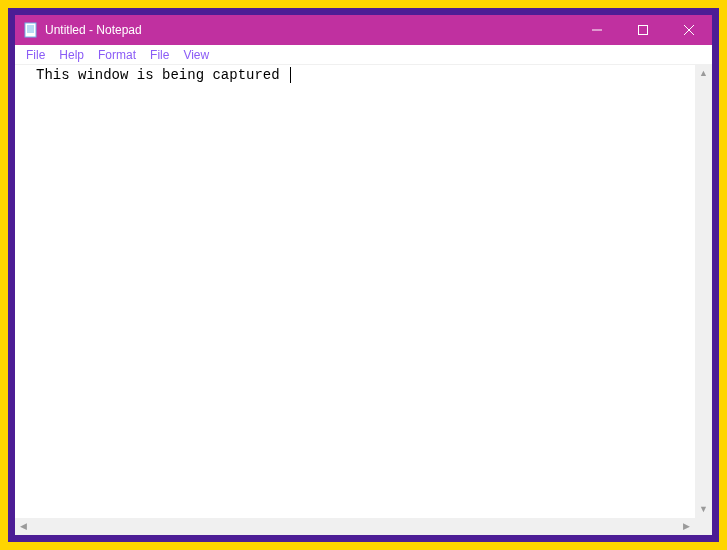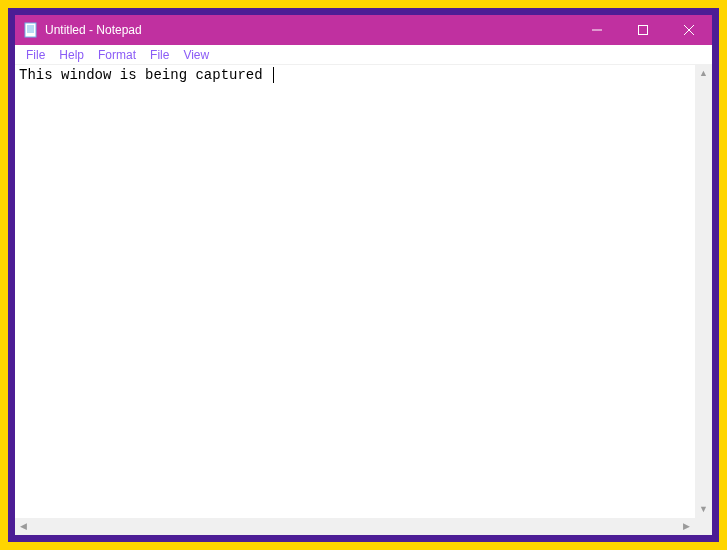--- a/index.html
+++ b/index.html
@@ -90,27 +90,28 @@
       min-height: 0;
     }
     .editor-row {
       flex: 1 1 auto;
       display: flex;
       min-height: 0;
     }
     .editor {
       flex: 1 1 auto;
       background: #fff;
-      padding: 2px 4px;
+      padding: 2px 12px;
       font-family: Consolas, "Courier New", monospace;
       font-size: 14px;
       color: #000;
       white-space: pre;
       overflow: hidden;
       position: relative;
+      margin-left: 9px;
     }
     .editor .caret {
       display: inline-block;
       width: 1px;
       height: 16px;
       background: #000;
       vertical-align: text-bottom;
       margin-left: 2px;
     }
     .vscrollbar {

